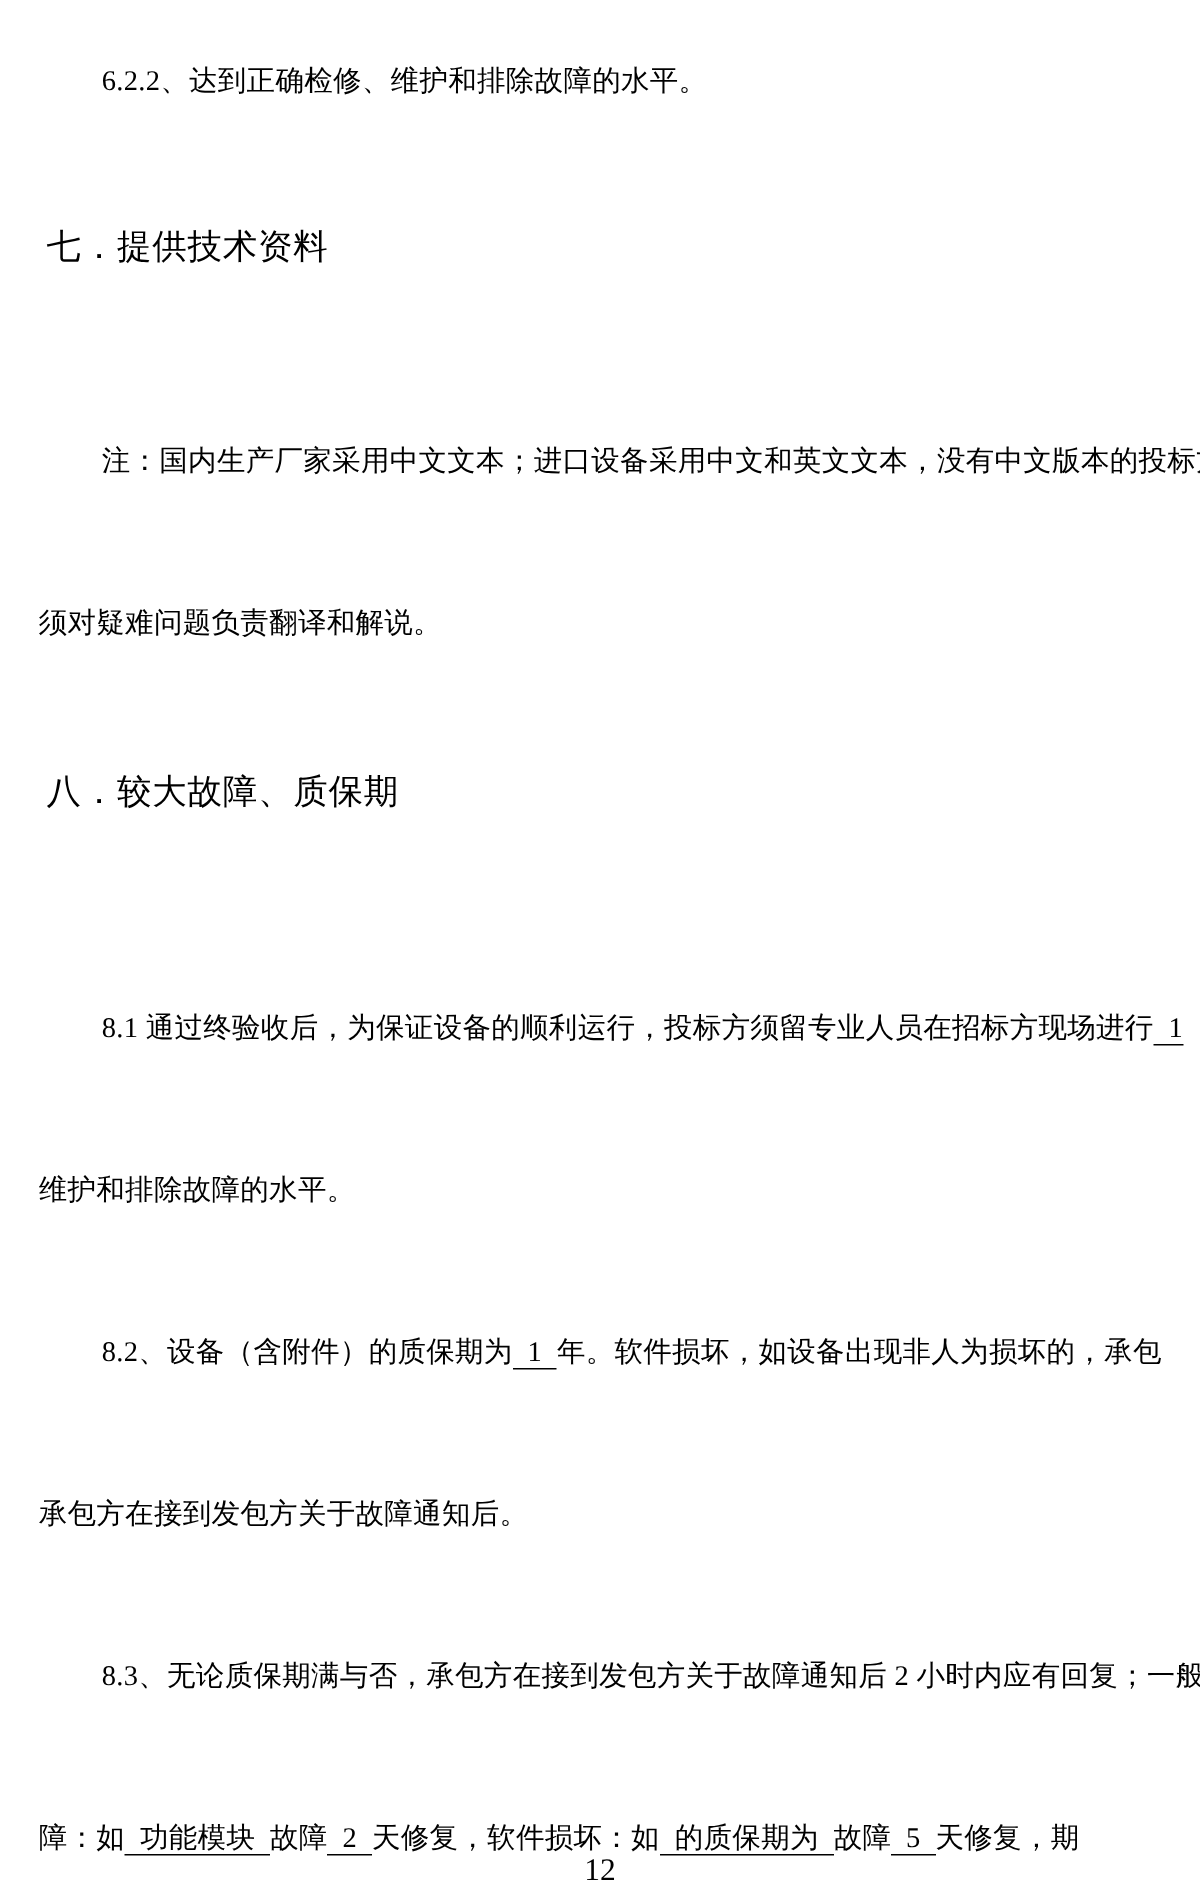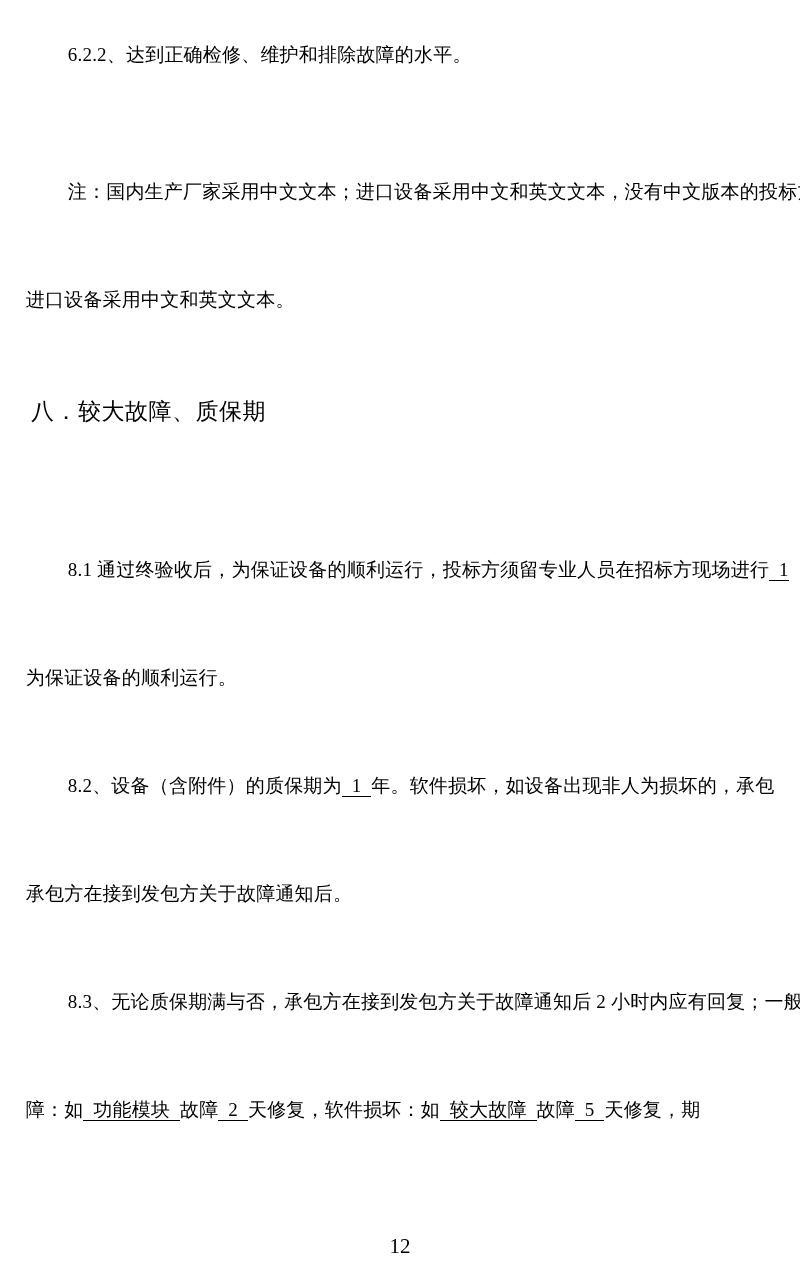--- a/index.html
+++ b/index.html
@@ -50,50 +50,53 @@
 </style>
 </head>
 <body>
 
 <div class="page">
 
   <div class="line indent">
     <span>6.2.2、达到正确检修、维护和排除故障的水平。</span>
   </div>
 
+  <div class="heading mt-h1">
+    <span>七．提供技术资料</span>
+  </div>
 
   <div class="line indent mt-note">
     <span>注：国内生产厂家采用中文文本；进口设备采用中文和英文文本，没有中文版本的投标方</span>
   </div>
   <div class="line mt-line">
-    <span>进口设备采用中文和英文文本。</span>
+    <span>须对疑难问题负责翻译和解说。</span>
   </div>
 
   <div class="heading mt-h2">
     <span>八．较大故障、质保期</span>
   </div>
 
   <div class="line indent mt-p81">
     <span>8.1 通过终验收后，为保证设备的顺利运行，投标方须留专业人员在招标方现场进行</span><span class="u">  1</span>
   </div>
   <div class="line mt-line">
-    <span>为保证设备的顺利运行。</span>
+    <span>维护和排除故障的水平。</span>
   </div>
 
   <div class="line indent mt-line">
     <span>8.2、设备（含附件）的质保期为</span><span class="u">  1  </span><span>年。软件损坏，如设备出现非人为损坏的，承包</span>
   </div>
   <div class="line mt-line">
     <span>承包方在接到发包方关于故障通知后。</span>
   </div>
 
   <div class="line indent mt-line">
     <span>8.3、无论质保期满与否，承包方在接到发包方关于故障通知后 2 小时内应有回复；一般故</span>
   </div>
   <div class="line mt-line">
-    <span>障：如</span><span class="u">  功能模块  </span><span>故障</span><span class="u">  2  </span><span>天修复，软件损坏：如</span><span class="u">  较大故障  </span><span>故障</span><span class="u">  5  </span><span>天修复，期</span>
+    <span>障：如</span><span class="u">  功能模块  </span><span>故障</span><span class="u">  2  </span><span>天修复，软件损坏：如</span><span class="u">  的质保期为  </span><span>故障</span><span class="u">  5  </span><span>天修复，期</span>
   </div>
 
   <div class="footer">
     <span>12</span>
   </div>
 
 </div>
 
 </body></html>

